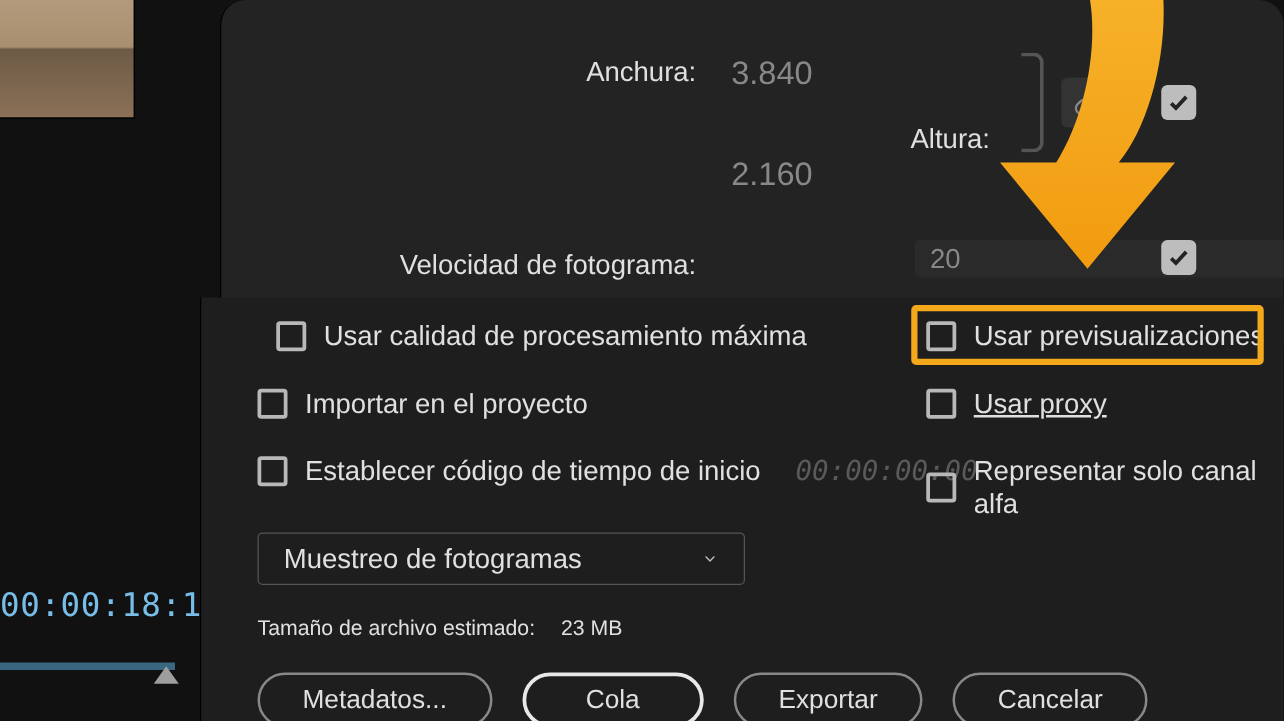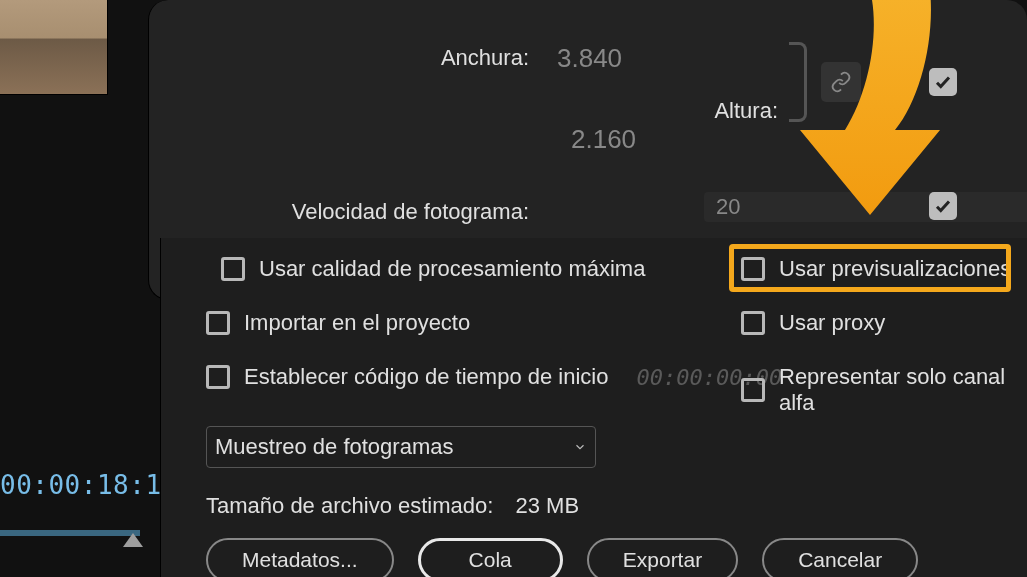--- a/index.html
+++ b/index.html
@@ -58,21 +58,21 @@
     height: 0;
     border-left: 10px solid transparent;
     border-right: 10px solid transparent;
     border-bottom: 14px solid #9e9e9e;
     transform: rotate(0deg);
   }
 
   
   .top-panel {
     position: absolute;
-    left: 148px;
+    left: 176px;
     top: 0;
     right: 0;
     height: 300px;
     background: #232323;
     border-left: 1px solid #000;
     border-bottom: 1px solid #000;
     border-radius: 20px;
   }
   .row-dim {
     position: absolute;
@@ -196,31 +196,31 @@
     color: #e0e0e0;
   }
   .interp-dd {
     width: 390px;
     height: 42px;
     border: 1px solid #555;
     border-radius: 4px;
     display: flex;
     align-items: center;
     justify-content: space-between;
-    padding: 0 8px;
+    padding: 0 20px;
     font-size: 22px;
     color: #e0e0e0;
     background: #1e1e1e;
   }
 
   .size-row {
     position: absolute;
     left: 45px;
     top: 255px;
-    font-size: 22px;
+    font-size: 17px;
     color: #e0e0e0;
   }
   .size-val { color:#e0e0e0; padding-left: 16px; }
 
   .btn-row {
     position: absolute;
     left: 45px;
     top: 300px;
     right: 30px;
     display: flex;
@@ -320,21 +320,21 @@
   <div class="chk-row" style="left:45px; top:126px;">
     <div class="chk"></div>
     <span>Establecer código de tiempo de inicio</span>
     <span class="tc-start">00:00:00:00</span>
   </div>
 
   <div class="chk-row" style="left:580px; top:18px;">
     <div class="chk"></div>
     <span>Usar previsualizaciones</span>
   </div>
-  <div class="chk-row" style="left:580px; top:72px;">
+  <div class="chk-row" style="left:580px; top:72px;text-decoration:underline;">
     <div class="chk"></div>
     <span>Usar proxy</span>
   </div>
   <div class="chk-row" style="left:580px; top:126px;">
     <div class="chk"></div>
     <span>Representar solo canal alfa</span>
   </div>
 
   <div class="interp-row">
     <div class="interp-dd">

